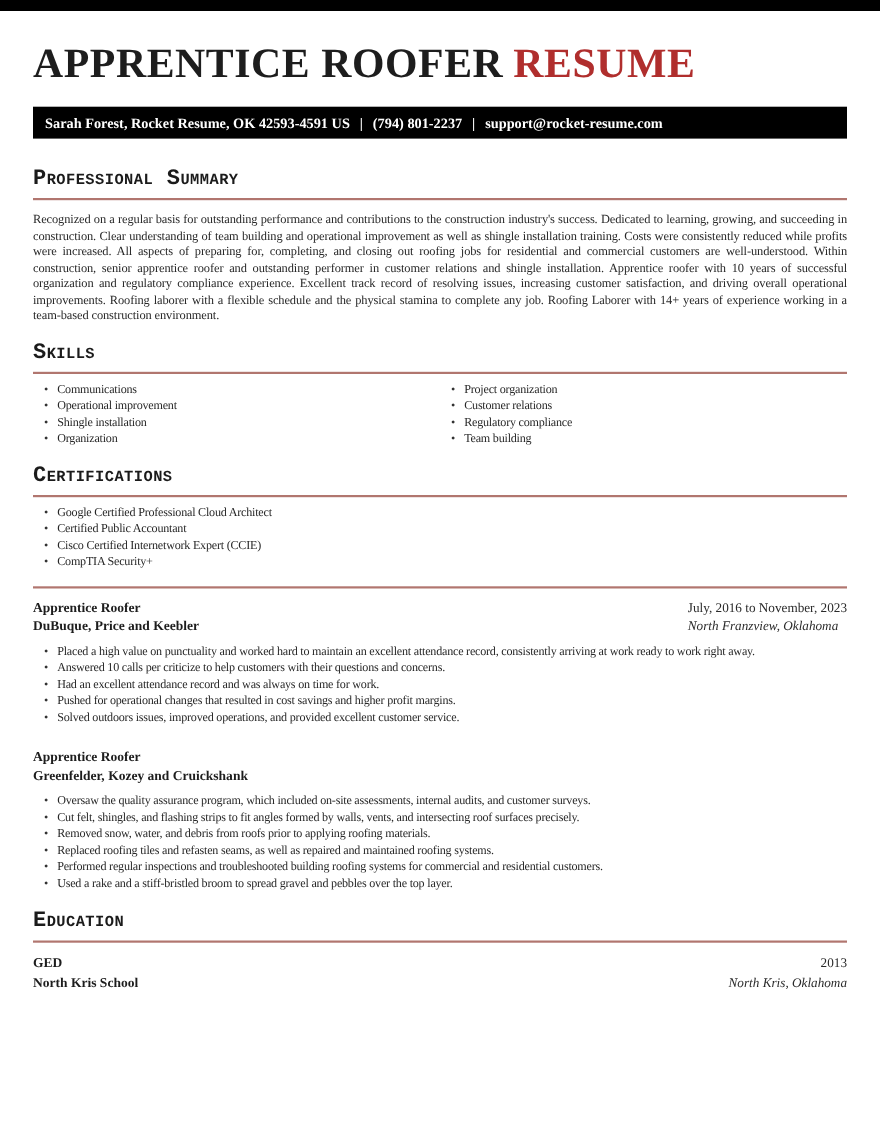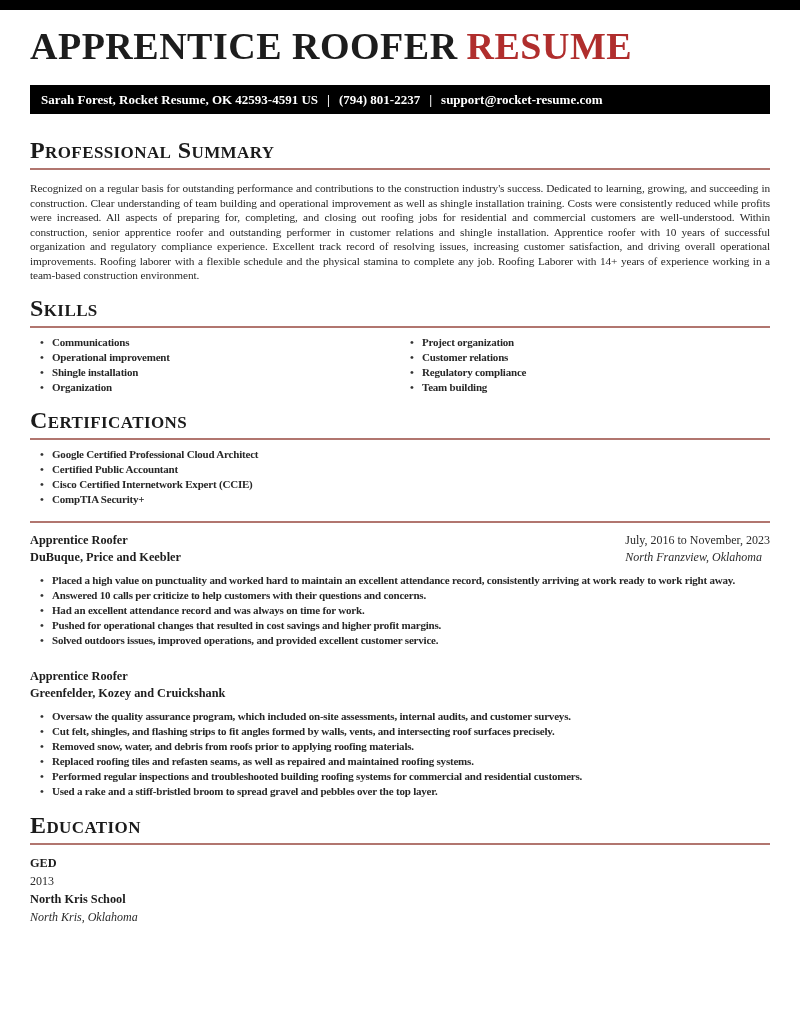--- a/index.html
+++ b/index.html
@@ -9,62 +9,62 @@
   }
   *{box-sizing:border-box;}
   html,body{margin:0;padding:0;}
   body{
     width:800px;height:1035px;overflow:hidden;background:#ffffff;
     font-family:"Liberation Serif", serif;color:#262626;
   }
   .top-bar{height:10px;width:100%;background:var(--bar);}
   .content{padding:0 30px;}
   .doc-title{
-    margin-top:16px;font-size:38px;line-height:40px;font-weight:bold;
+    margin-top:28px;font-size:38px;line-height:40px;font-weight:bold;
     color:#1d1d1d;letter-spacing:.5px;white-space:nowrap;
   }
   .doc-title .accent{color:var(--accent);margin-left:9px;}
   .contact-bar{
     margin-top:19px;height:29px;background:var(--bar);color:#ffffff;
     display:flex;align-items:center;padding:12px 11px;
     font-size:13px;font-weight:bold;white-space:nowrap;
   }
   .contact-sep{margin:0 9px;font-weight:bold;}
   .section{margin-top:13px;}
   .section--summary{margin-top:24px;}
   .section--work{margin-top:14px;}
   .section--education{margin-top:14px;}
   .section-heading{
-    font-variant:small-caps;font-size:24px;line-height:25px;font-weight:bold;
-    color:#1b1b1b;letter-spacing:.4px;
+    font-variant:small-caps;font-size:20px;line-height:25px;font-weight:bold;
+    color:#1b1b1b;letter-spacing:.4px;font-family:Liberation Mono, monospace;
   }
   .section-rule{height:2px;background:var(--rule);margin-top:5px;}
   .summary-body{
     margin-top:11px;font-size:11.3px;line-height:14.5px;text-align:justify;
     color:#282828;letter-spacing:-0.1px;
   }
   ul.bullet-list{list-style:none;margin:7px 0 0 0;padding:0;}
   li.bullet-item{
     position:relative;padding-left:22px;font-size:11px;line-height:15px;
-    letter-spacing:-0.2px;color:#282828;font-weight:bold;
+    letter-spacing:-0.2px;color:#282828;
   }
   li.bullet-item::before{
     content:"\2022";position:absolute;left:10px;top:0;font-size:11px;color:#333;
   }
   .skills-columns{display:flex;}
   .skills-columns ul{flex:1;min-width:0;}
   .job{margin-top:20px;}
   .job--first{margin-top:9px;}
   .job-header{display:flex;justify-content:space-between;align-items:flex-start;}
   .job-left{line-height:17px;}
   .job-title,.job-company{font-weight:bold;font-size:12.3px;line-height:17px;color:#1d1d1d;}
   .job-right{font-size:12px;line-height:17px;color:#2a2a2a;}
   .job-location{font-style:italic;}
   .edu-rows{margin-top:9px;}
-  .edu-row{display:flex;justify-content:space-between;line-height:18px;flex-direction:column;}
+  .edu-row{display:flex;justify-content:space-between;line-height:18px;}
   .edu-degree,.edu-school{font-weight:bold;font-size:12.3px;color:#1d1d1d;}
   .edu-year{font-size:12px;color:#2a2a2a;}
   .edu-location{font-size:12px;font-style:italic;color:#2a2a2a;}
 </style>
 </head>
 <body>
 
 <div class="top-bar"></div>
 
 <div class="content">

